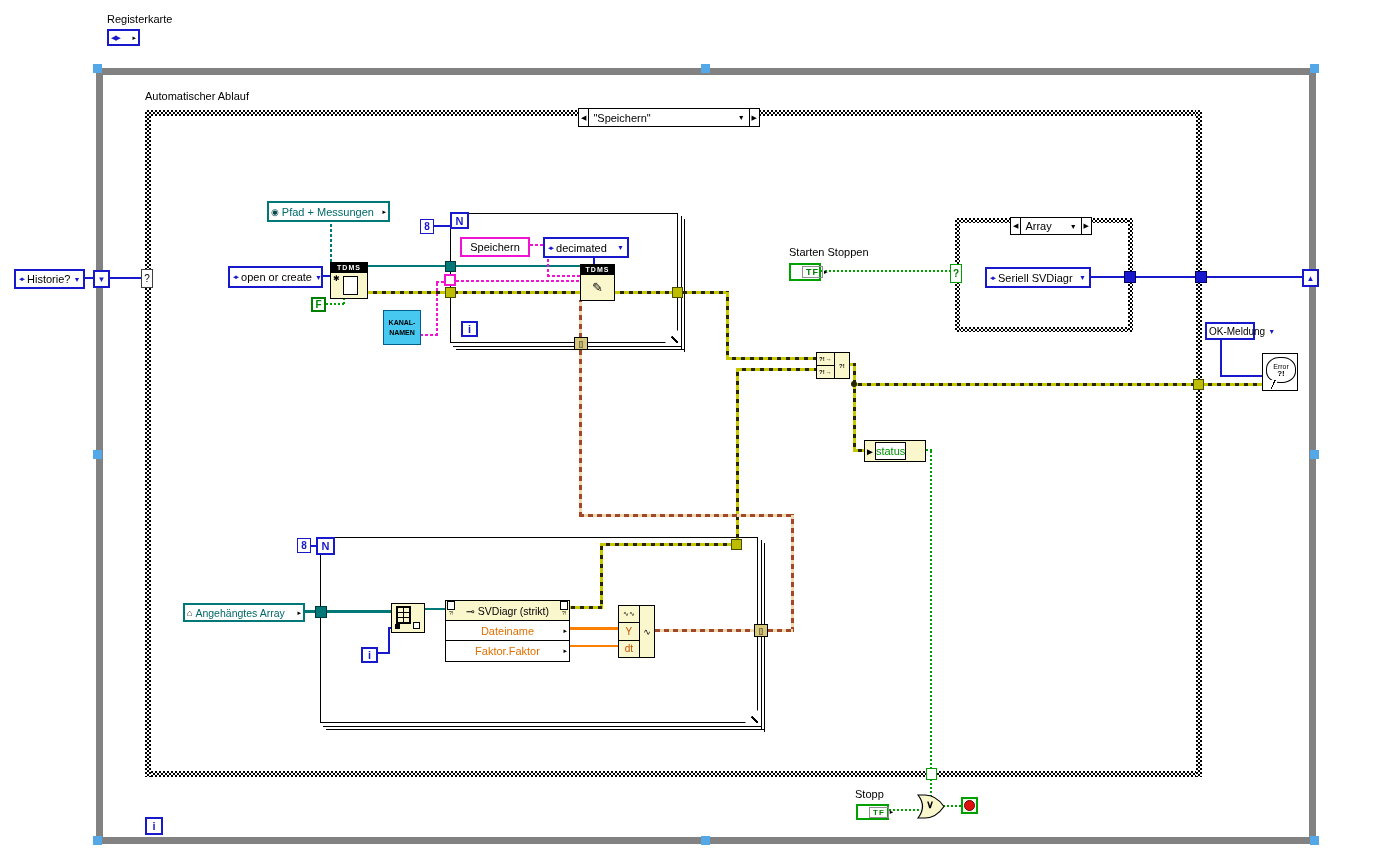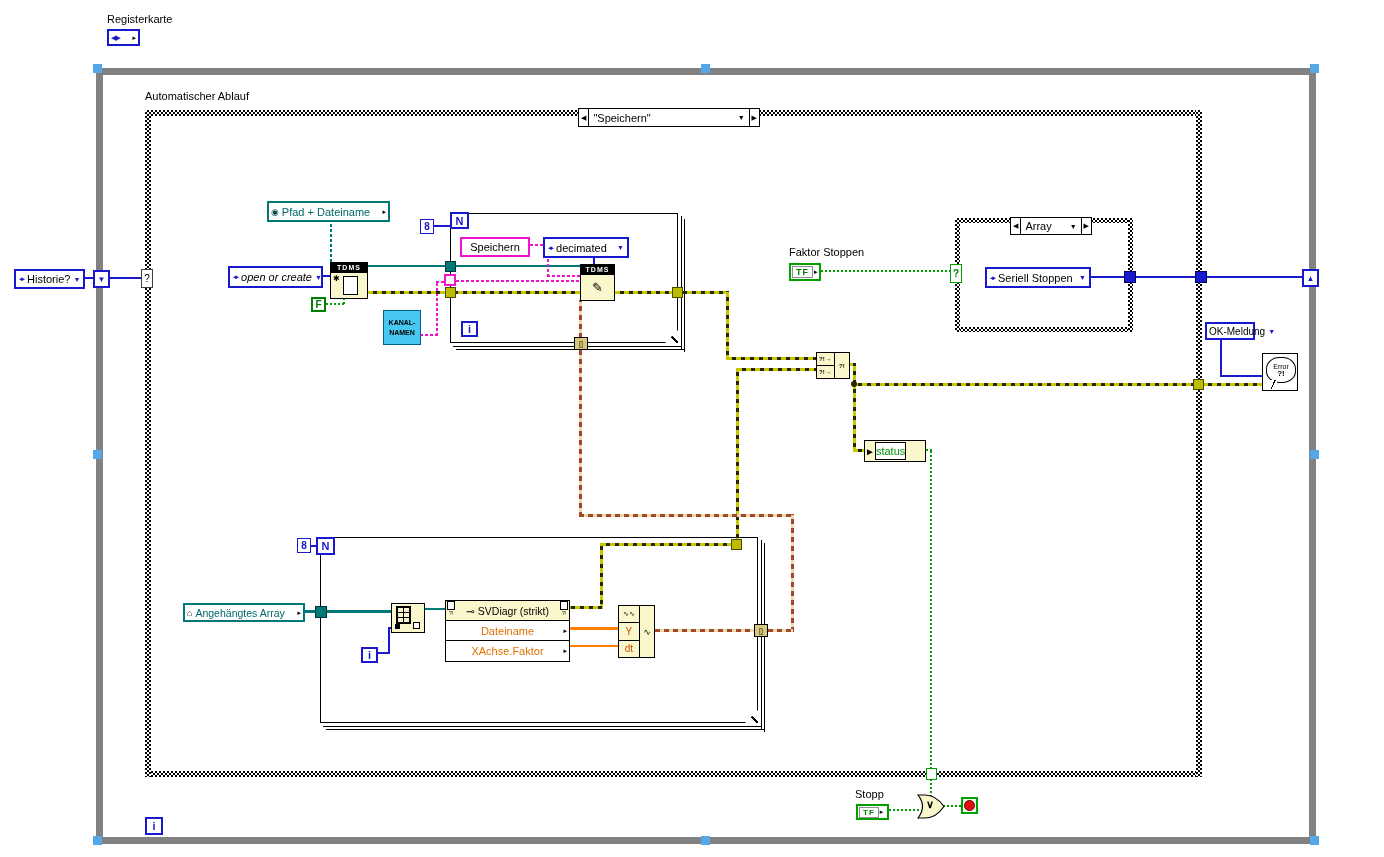--- a/index.html
+++ b/index.html
@@ -23,21 +23,21 @@
   .worange{background:#FF8000;}
   .dashteal-v{background:repeating-linear-gradient(0deg,#007878 0 3px,rgba(0,0,0,0) 3px 5px);}
   .dashpink-h{background:repeating-linear-gradient(90deg,#F014D2 0 3px,rgba(0,0,0,0) 3px 5px);}
   .dashpink-v{background:repeating-linear-gradient(0deg,#F014D2 0 3px,rgba(0,0,0,0) 3px 5px);}
   .dotgreen-h{background:repeating-linear-gradient(90deg,#00A000 0 2px,rgba(0,0,0,0) 2px 4px);}
   .dotgreen-v{background:repeating-linear-gradient(0deg,#00A000 0 2px,rgba(0,0,0,0) 2px 4px);}
   .err-h{background:repeating-linear-gradient(90deg,#C8C800 0 5px,#262600 5px 9px);}
   .err-v{background:repeating-linear-gradient(0deg,#C8C800 0 5px,#262600 5px 9px);}
   .wf-h{background:repeating-linear-gradient(90deg,#A04828 0 5px,#EED9B0 5px 9px);}
   .wf-v{background:repeating-linear-gradient(0deg,#A04828 0 5px,#EED9B0 5px 9px);}
-  .tfbox{display:flex;align-items:center;background:#fff;border:2px solid #00A000;padding:0 1px;gap:1px;}
+  .tfbox{display:flex;align-items:center;background:#fff;border:2px solid #00A000;padding:0 11px;gap:1px;}
   .tfinner{border:1px solid #909090;color:#008000;font-weight:bold;font-size:9px;padding:0 3px;letter-spacing:1px;}
   .tri{color:#1818CC;font-size:7px;}
   .pair{color:#1818CC;font-size:7px;letter-spacing:-1px;}
   .curl{width:13px;height:13px;background:linear-gradient(45deg,#fff 46%,#000 46% 54%,#fff 54%);clip-path:polygon(0 100%,100% 0,100% 100%);}
   .tanTun{background:#D8C87C;border:1px solid #000;color:#222;font-size:7px;display:flex;align-items:center;justify-content:center;}
   .cell{display:flex;align-items:center;justify-content:center;}
 </style>
 </head>
 <body>
 
@@ -187,26 +187,26 @@
   </div>
   <div class="c cell" style="left:1302px;top:269px;width:17px;height:18px;background:#fff;border:2px solid #1818CC;">
     <span style="color:#1818CC;font-size:8px;">▲</span>
   </div>
   <div class="c cell" style="left:141px;top:269px;width:12px;height:19px;background:#fff;border:1px solid #404040;font-size:10px;color:#000;">
     <span>?</span>
   </div>
 
   <div class="c tealbox" style="left:267px;top:201px;width:123px;height:21px;">
     <span style="color:#004848;font-size:9px;">◉</span>
-    <span style="flex:1;">Pfad + Dateiname</span>
+    <span style="flex:1;">Pfad + Messungen</span>
     <span style="color:#000;font-size:7px;">▸</span>
   </div>
   <div class="c enumbox" style="left:228px;top:266px;width:95px;height:22px;">
     <span class="pair">◂▸</span>
-    <span style="flex:1;font-style:italic;">open or create</span>
+    <span style="flex:1;">open or create</span>
     <span class="tri">▼</span>
   </div>
   <div class="c cell" style="left:311px;top:297px;width:15px;height:15px;background:#fff;border:2px solid #008000;color:#008000;font-weight:bold;font-size:10px;">
     <span>F</span>
   </div>
 
   <div class="c" style="left:330px;top:262px;width:38px;height:36px;">
     <div style="background:#000;color:#fff;font-size:7px;font-weight:bold;text-align:center;letter-spacing:1px;height:11px;line-height:11px;">TDMS</div>
     <div class="node" style="position:relative;height:25px;border-top:none;">
       <span style="position:absolute;left:2px;top:1px;font-size:8px;color:#000;">✱</span>
@@ -238,31 +238,31 @@
     <span class="tri">▼</span>
   </div>
 
   <div class="c" style="left:580px;top:264px;width:35px;height:36px;">
     <div style="background:#000;color:#fff;font-size:7px;font-weight:bold;text-align:center;letter-spacing:1px;height:11px;line-height:11px;">TDMS</div>
     <div class="node cell" style="height:25px;border-top:none;">
       <span style="font-size:13px;">✎</span>
     </div>
   </div>
 
-  <div class="c lbl" style="left:789px;top:246px;">Faktor Stoppen</div>
+  <div class="c lbl" style="left:789px;top:246px;">Starten Stoppen</div>
   <div class="c tfbox" style="left:789px;top:263px;width:32px;height:18px;">
     <span class="tfinner">TF</span>
     <span style="font-size:7px;color:#000;">▸</span>
   </div>
   <div class="c cell" style="left:950px;top:264px;width:12px;height:19px;background:#fff;border:1px solid #00A000;color:#008000;font-size:10px;font-weight:bold;">
     <span>?</span>
   </div>
   <div class="c enumbox" style="left:985px;top:267px;width:106px;height:21px;">
     <span class="pair">◂▸</span>
-    <span style="flex:1;">Seriell Stoppen</span>
+    <span style="flex:1;">Seriell SVDiagr</span>
     <span class="tri">▼</span>
   </div>
 
   <div class="c" style="left:816px;top:352px;width:34px;height:27px;background:#FBF7CC;border:1px solid #000;display:flex;">
     <div style="flex:1.2;display:flex;flex-direction:column;border-right:1px solid #000;">
       <div class="cell" style="flex:1;font-size:6px;font-weight:bold;gap:1px;">
           <span>?!</span>
           <span>→</span>
         </div>
       <div class="cell" style="flex:1;font-size:6px;font-weight:bold;gap:1px;border-top:1px solid #000;">
@@ -327,21 +327,21 @@
       <span>SVDiagr (strikt)</span>
       <span style="position:absolute;right:1px;top:0;font-size:5px;line-height:1.2;text-align:center;">
         <span style="display:block;width:6px;height:7px;border:1px solid #000;background:#fff;"></span><span>?!</span>
       </span>
     </div>
     <div style="height:19px;background:#fff;border:1px solid #000;border-top:none;display:flex;align-items:center;justify-content:center;position:relative;color:#E07000;font-size:11px;">
       <span>Dateiname</span>
       <span style="position:absolute;right:2px;color:#000;font-size:7px;">▸</span>
     </div>
     <div style="height:20px;background:#fff;border:1px solid #000;border-top:none;display:flex;align-items:center;justify-content:center;position:relative;color:#E07000;font-size:11px;">
-      <span>XAchse.Faktor</span>
+      <span>Faktor.Faktor</span>
       <span style="position:absolute;right:2px;color:#000;font-size:7px;">▸</span>
     </div>
   </div>
 
   <div class="c" style="left:618px;top:605px;width:37px;height:53px;background:#FBF7CC;border:1px solid #000;display:flex;">
     <div style="flex:1.4;display:flex;flex-direction:column;border-right:1px solid #000;">
       <div class="cell" style="flex:1;font-size:7px;border-bottom:1px solid #000;">
           <span>∿∿</span>
         </div>
       <div class="cell" style="flex:1;font-size:10px;color:#C85000;border-bottom:1px solid #000;">

